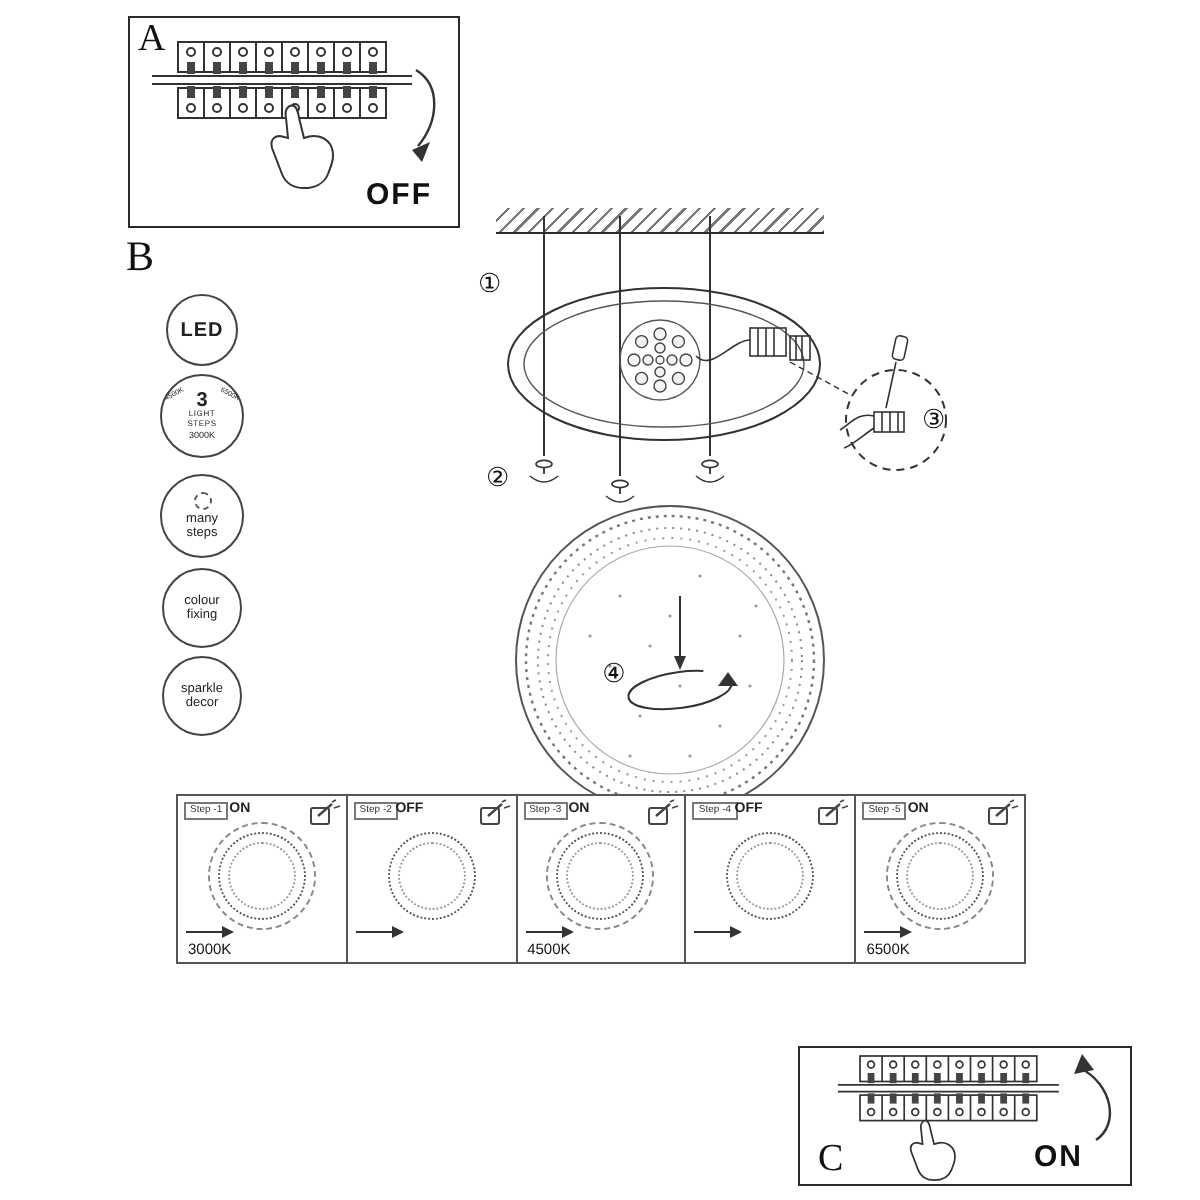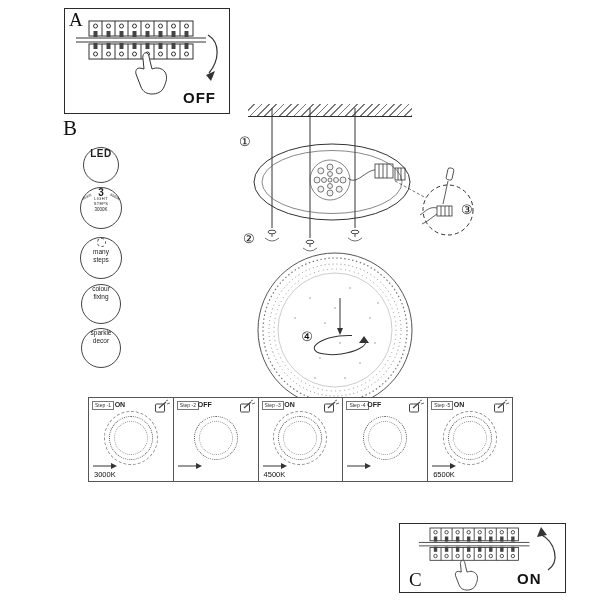--- a/index.html
+++ b/index.html
@@ -11,21 +11,21 @@
   .letter{position:absolute;font-family:"Liberation Serif",serif;font-size:19px;color:#111;line-height:1}
   .boldstate{position:absolute;font-weight:bold;font-size:15px;letter-spacing:1px;color:#111}
 
   
   .ceiling{position:absolute;left:248px;top:104px;width:164px;height:13px;
            border-bottom:1.6px solid #2b2b2b;
            background:repeating-linear-gradient(135deg,rgba(0,0,0,0) 0 4px,#777 4px 5.2px)}
 
   
   .badge{position:absolute;border:1px solid #444;border-radius:50%;background:#fff;
-         display:flex;flex-direction:column;align-items:center;justify-content:flex-start;
+         display:flex;flex-direction:column;align-items:center;justify-content:center;
          text-align:center;color:#222}
   .badge-led{left:83px;top:147px;width:36px;height:36px}
   .badge-led .led-t{font-weight:bold;font-size:10px;letter-spacing:.5px}
   .badge-steps{left:80px;top:187px;width:42px;height:42px}
   .badge-steps .count{font-size:10px;font-weight:bold;line-height:9px}
   .badge-steps .sm{font-size:4px;line-height:4.6px;letter-spacing:.3px}
   .badge-steps .tb{font-size:4.5px;margin-top:1px}
   .badge-steps .tl{position:absolute;top:7px;left:1px;font-size:3.5px;transform:rotate(-28deg)}
   .badge-steps .tr{position:absolute;top:7px;right:1px;font-size:3.5px;transform:rotate(28deg)}
   .badge-many{left:80px;top:237px;width:42px;height:42px}

